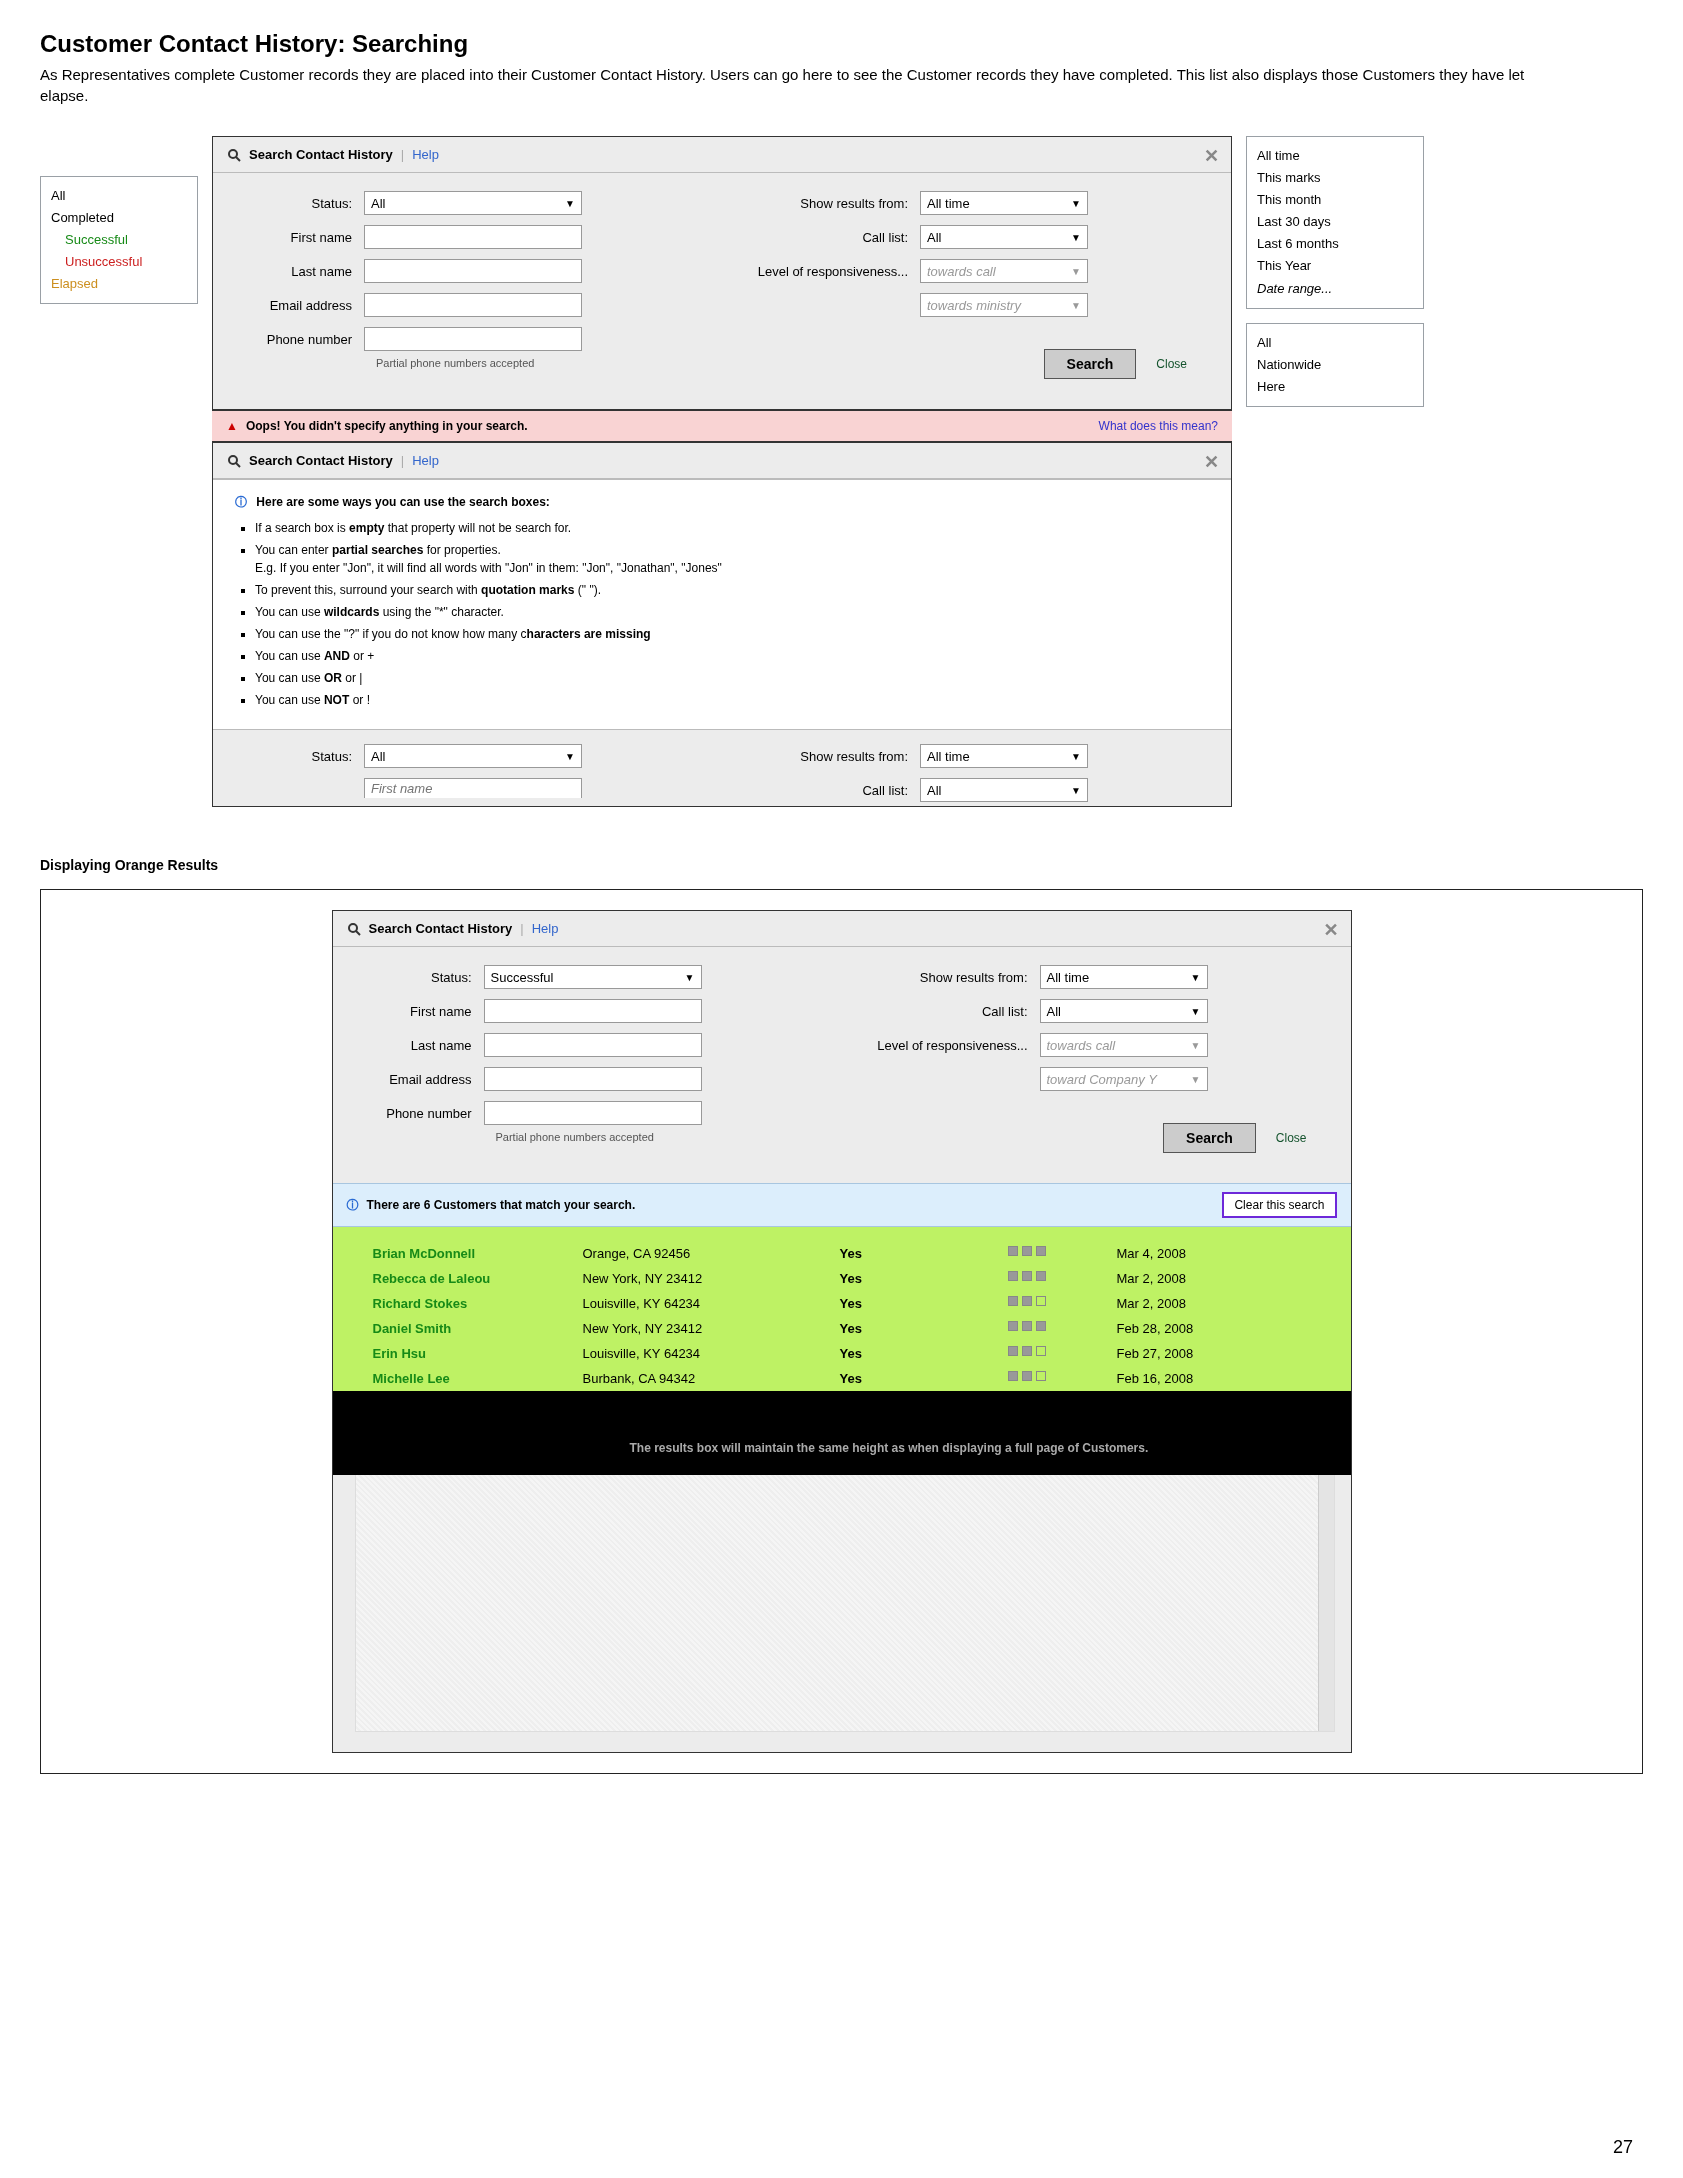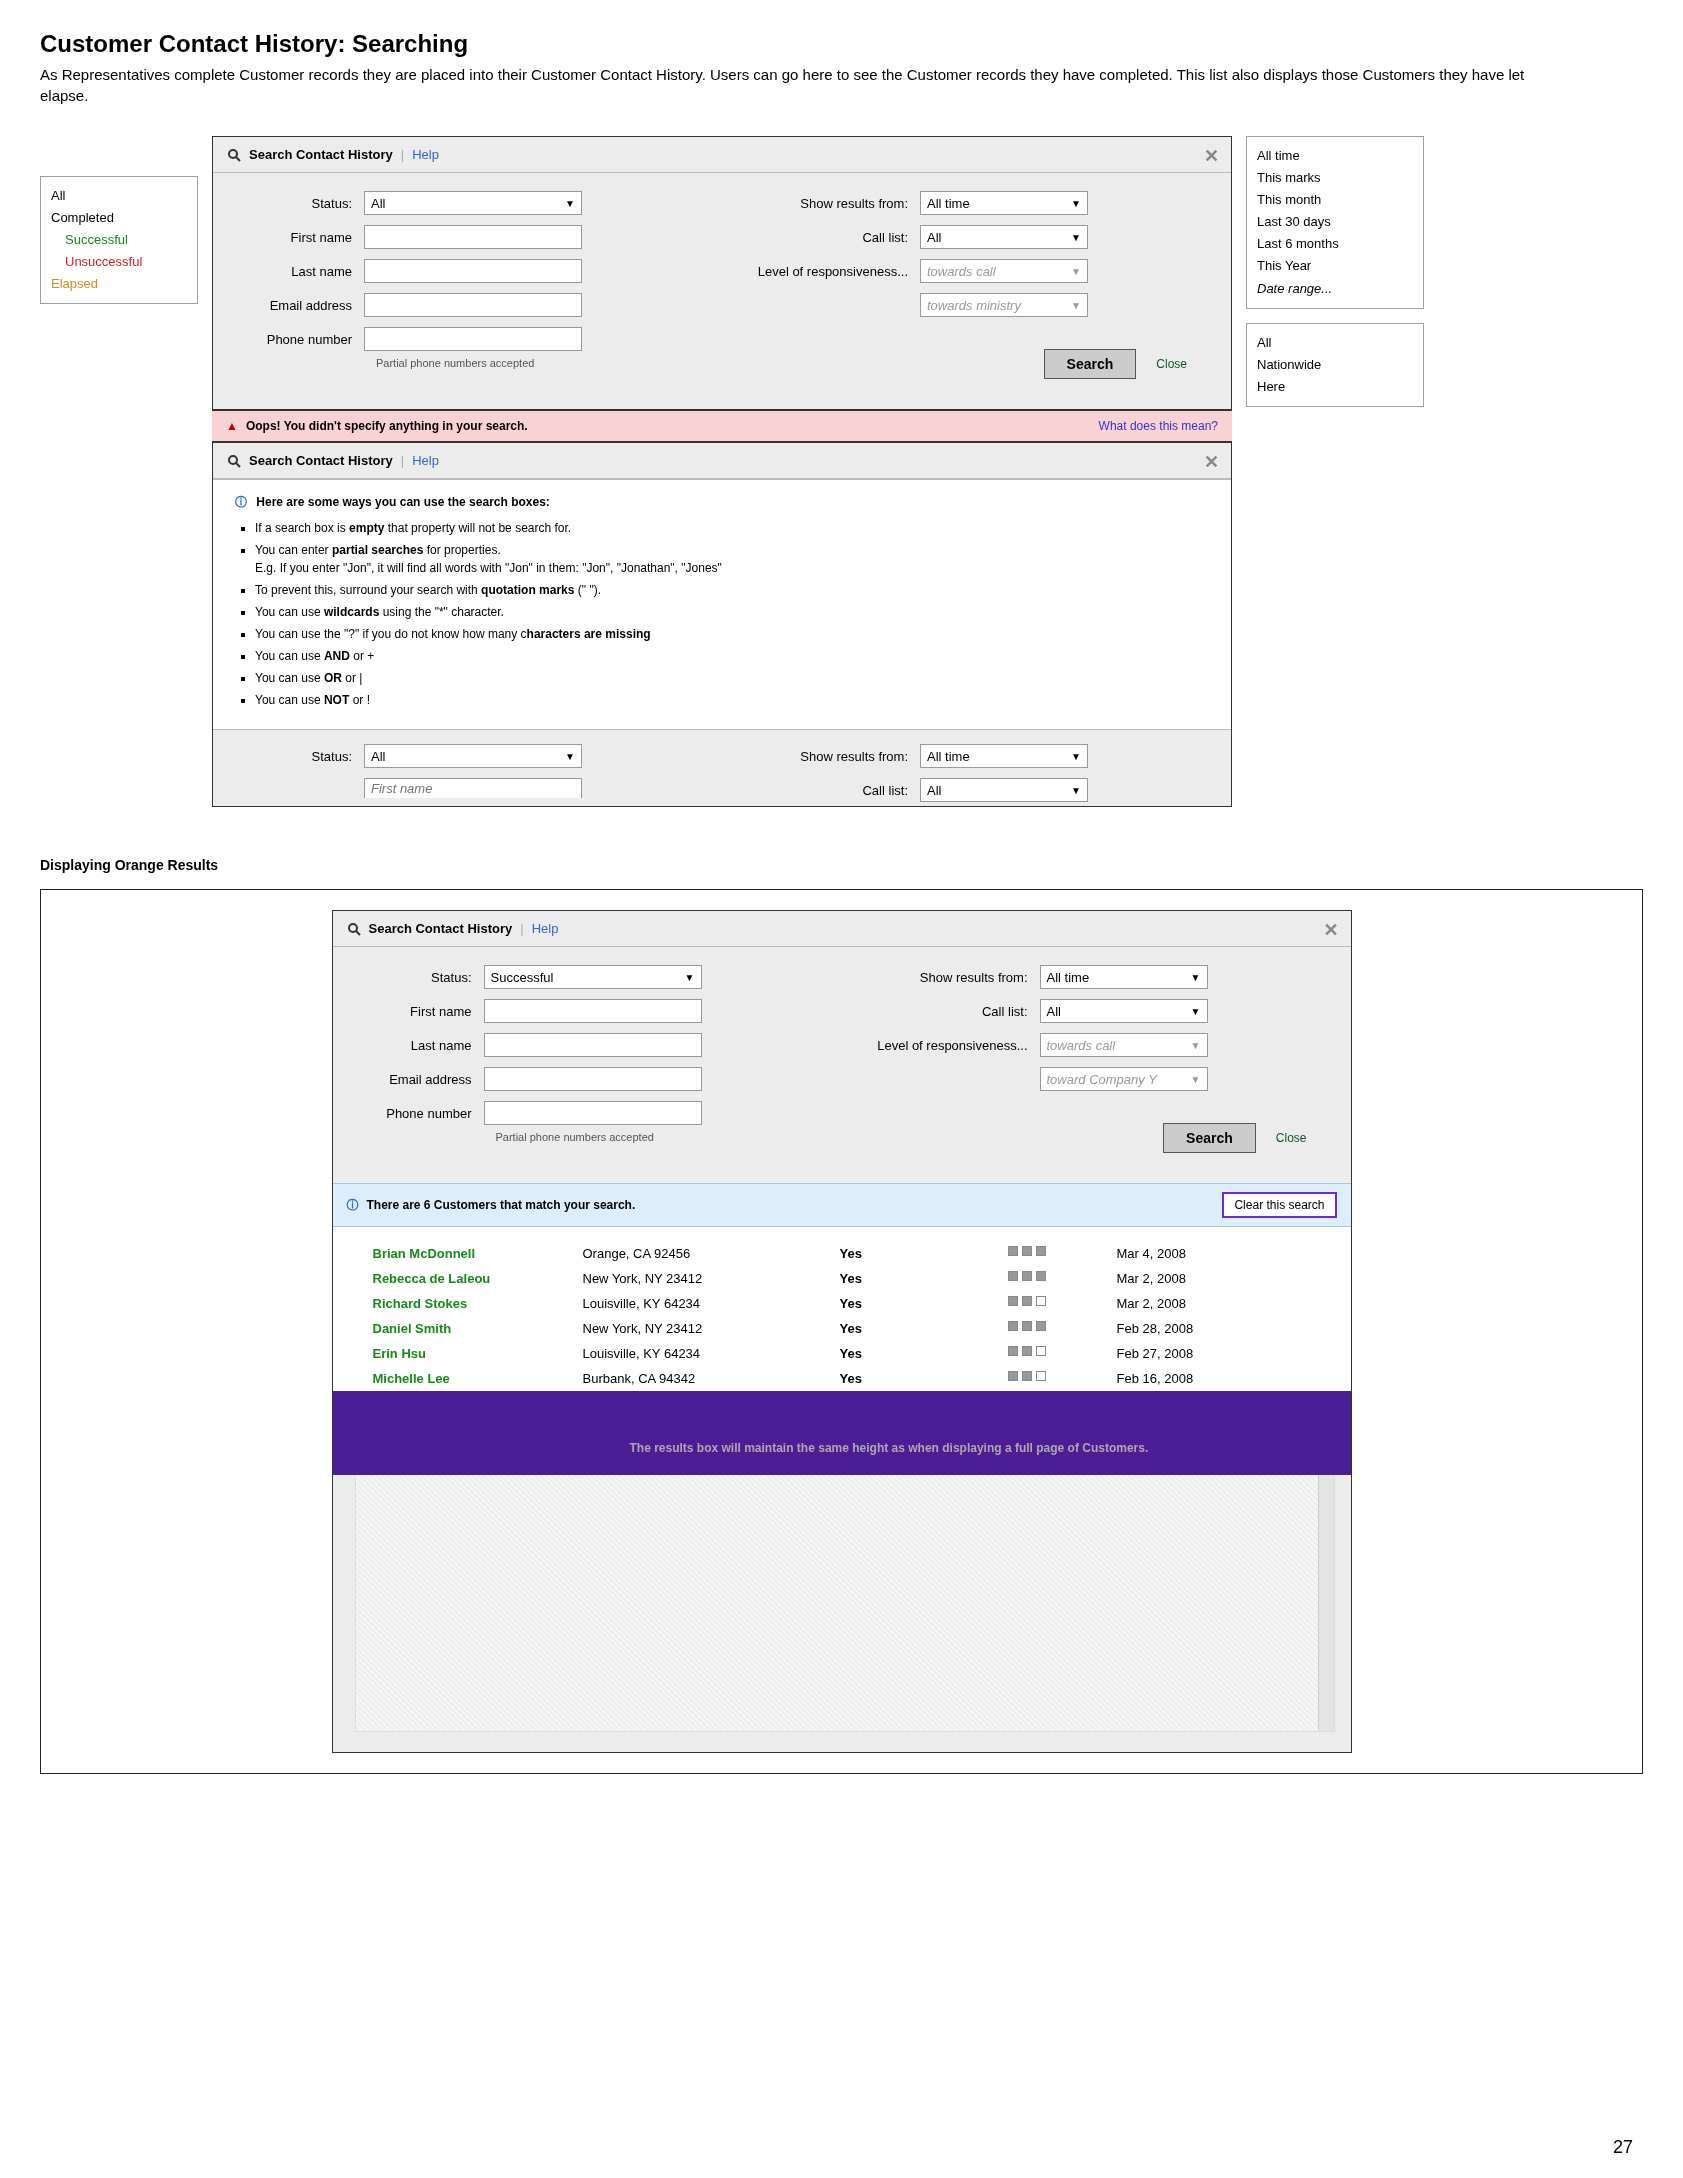--- a/index.html
+++ b/index.html
@@ -119,34 +119,34 @@
   .info-bar {
     background: #dceefc; border-top: 1px solid #a8c6e0; border-bottom: 1px solid #a8c6e0;
     padding: 8px 14px; display: flex; justify-content: space-between; align-items: center;
     font-size: 12px;
   }
   .info-bar .left { display: flex; align-items: center; gap: 8px; }
   .btn-clear {
     background: #fff; border: 2px solid #6d28d9; padding: 4px 10px; font-size: 12px; cursor: pointer;
   }
 
-  .results-body { background: #ffffff; padding: 14px 0 0 0; }
+  .results-body { background: #bef264; padding: 14px 0 0 0; }
   .result-row { display: flex; padding: 5px 22px 5px 40px; font-size: 13px; }
   .result-row .name { width: 210px; color: #178a17; font-weight: bold; }
   .result-row .loc { width: 257px; }
   .result-row .yes { width: 168px; font-weight: bold; }
   .result-row .att { width: 109px; display: flex; gap: 4px; }
   .sq { width: 10px; height: 10px; border: 1px solid #888; }
   .sq.f { background: #999; }
   .result-row .date { flex: 1; }
 
   .ghost-note {
     color: #aaa; font-weight: bold; font-size: 12px; text-align: left;
     padding: 50px 22px 20px 297px;
-    background: #4c1d95;
+    background: #000000;
   }
   .page-num { position: absolute; bottom: -40px; right: 20px; font-size: 18px; }
 
   svg.mag { width: 14px; height: 14px; }
   svg.mag circle { fill: none; stroke: #333; stroke-width: 2; }
   svg.mag line { stroke: #333; stroke-width: 2; }
 
   .scrollhint {
     width: 980px; height: 257px; margin: 0 22px 20px 22px;
     background: repeating-linear-gradient(45deg, #f5f5f5, #f5f5f5 2px, #eee 2px, #eee 4px);

